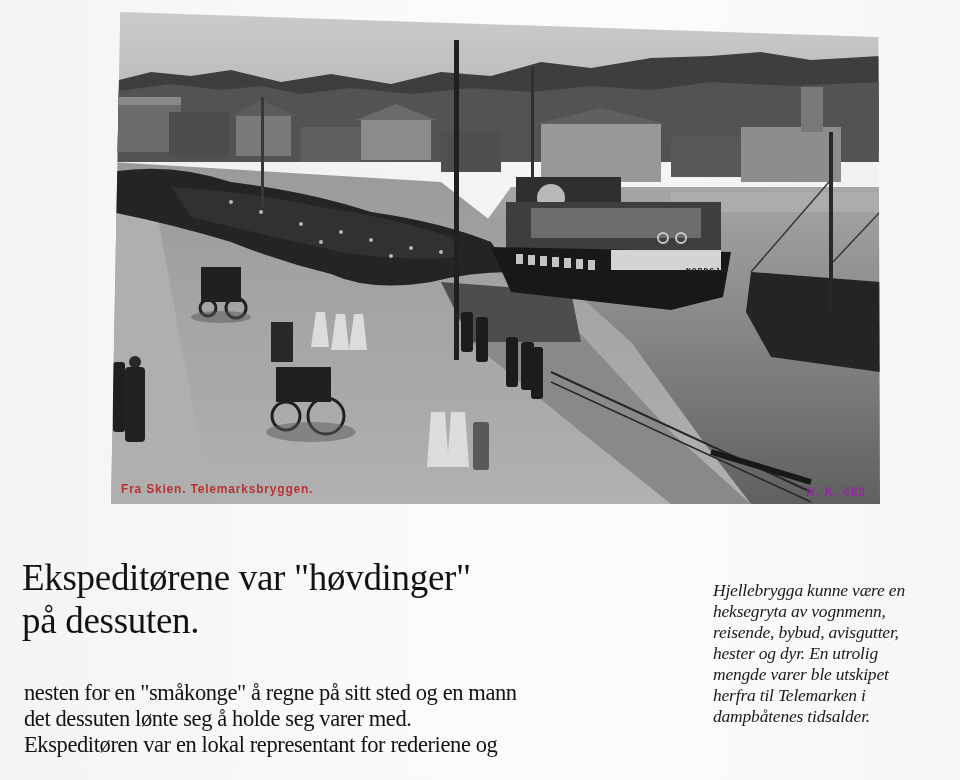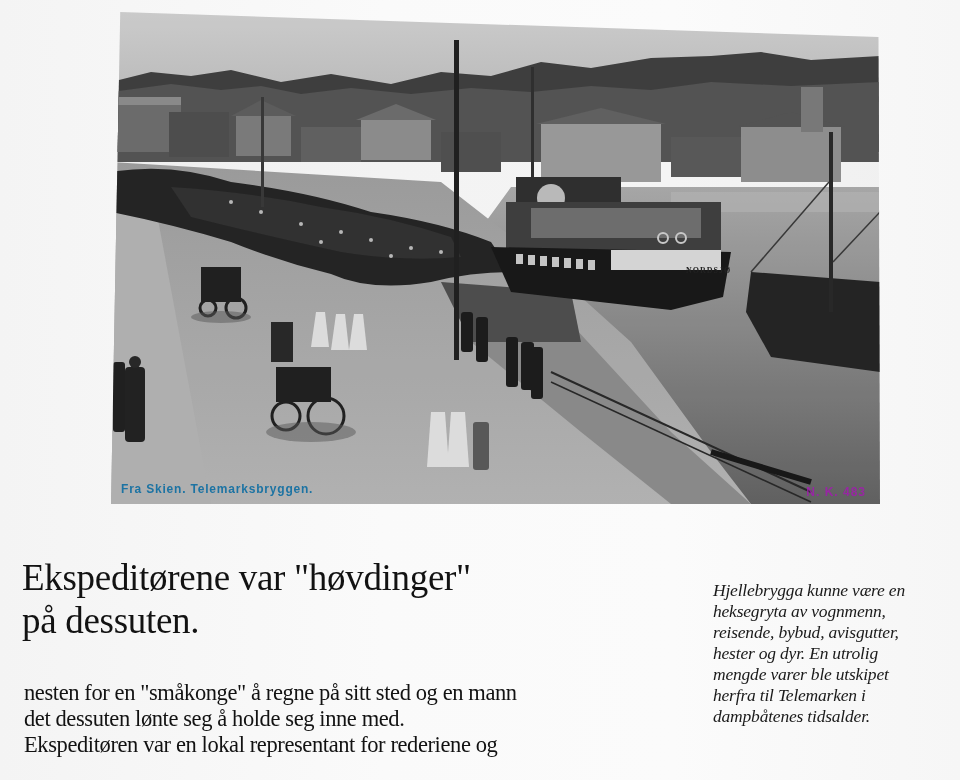--- a/index.html
+++ b/index.html
@@ -32,39 +32,39 @@
       height: 100%;
     }
     .photo-caption {
       position: absolute;
       left: 10px;
       bottom: 8px;
       font-family: "Liberation Sans", "DejaVu Sans", sans-serif;
       font-size: 12px;
       font-weight: bold;
       letter-spacing: 0.8px;
-      color: #0369a1;
+      color: #b91c1c;
       opacity: 0.85;
     }
     .photo-code {
       position: absolute;
       right: 14px;
       bottom: 5px;
       font-family: "Liberation Sans", "DejaVu Sans", sans-serif;
       font-size: 12px;
       font-weight: bold;
       letter-spacing: 1px;
       color: #a21caf;
       opacity: 0.85;
     }
     .ship-name {
       position: absolute;
       left: 575px;
       top: 254px;
-      font-family: Liberation Serif, serif;
+      font-family: Liberation Mono, monospace;
       font-size: 8px;
       font-weight: bold;
       letter-spacing: 1px;
       color: #222;
     }
 
     
     .headline {
       position: absolute;
       left: 22px;
@@ -262,21 +262,21 @@
   <span class="photo-code">N. K. 483</span>
 </div>
 
 <h1 class="headline">
   <span style="display:block">Ekspeditørene var "høvdinger"</span>
   <span style="display:block">på dessuten.</span>
 </h1>
 
 <p class="body-text">
   <span class="line">nesten for en "småkonge" å regne på sitt sted og en mann</span>
-  <span class="line">det dessuten lønte seg å holde seg inne med.</span>
+  <span class="line">det dessuten lønte seg å holde seg varer med.</span>
   <span class="line">Ekspeditøren var en lokal representant for rederiene og</span>
 </p>
 
 <p class="side-caption">
   <span class="line">Hjellebrygga kunne være en</span>
   <span class="line">heksegryta av vognmenn,</span>
   <span class="line">reisende, bybud, avisgutter,</span>
   <span class="line">hester og dyr. En utrolig</span>
   <span class="line">mengde varer ble utskipet</span>
   <span class="line">herfra til Telemarken i</span>

